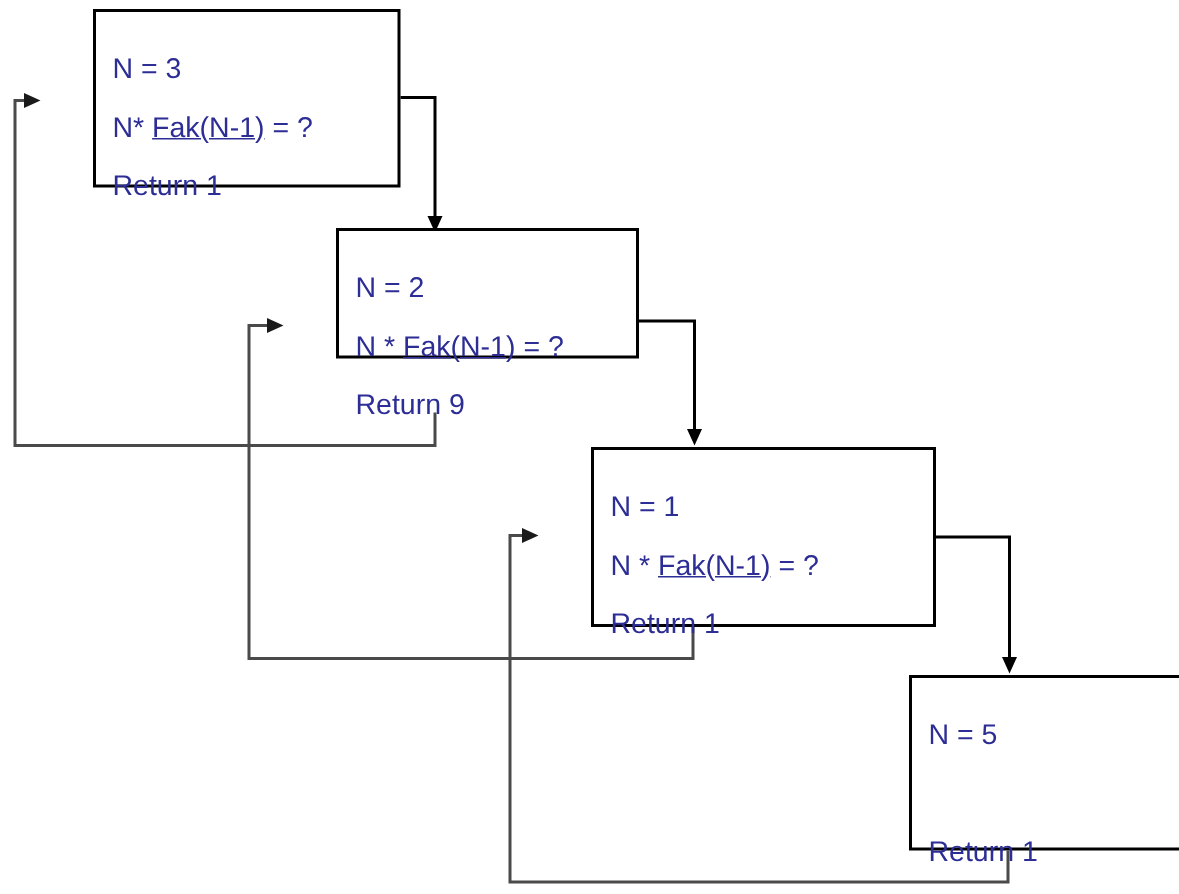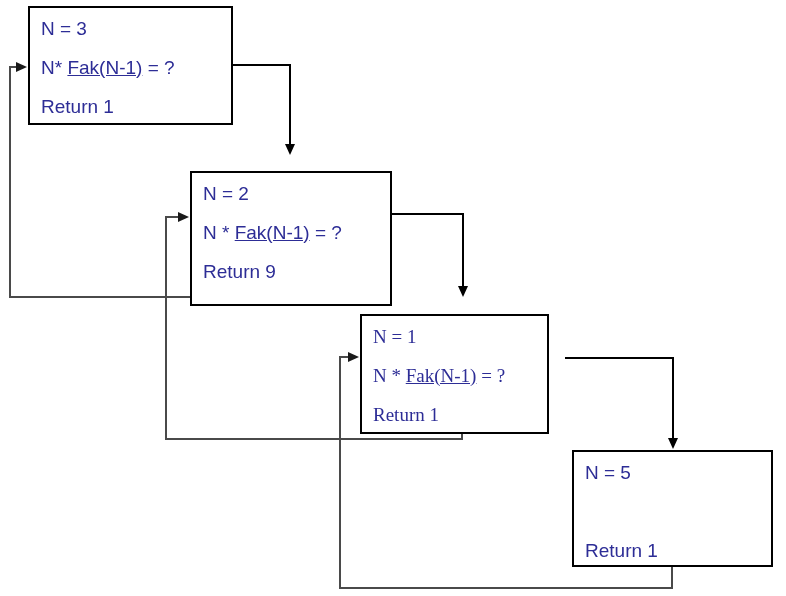--- a/index.html
+++ b/index.html
@@ -20,37 +20,38 @@
     left: 0;
     top: 0;
     width: 786px;
     height: 596px;
   }
   .frame-box {
     position: absolute;
     box-sizing: border-box;
     border: 2px solid #000000;
     background: #ffffff;
-    padding: 1px 0 0 11px;
+    padding: 19px 0 0 11px;
+    margin-left: 34px;
   }
   .frame-line {
     height: 39px;
     display: flex;
     align-items: center;
     font-size: 19px;
     color: #2D2D96;
     white-space: pre;
   }
   .frame-line .ul {
     text-decoration: underline;
   }
   
   #frame-0 { left: 28px;  top: 6px;   width: 205px; height: 119px; }
-  #frame-1 { left: 190px; top: 171px; width: 202px; height: 135px; }
-  #frame-2 { left: 360px; top: 314px; width: 189px; height: 120px; font-family: Liberation Serif, serif; }
+  #frame-1 { left: 190px; top: 152px; width: 202px; height: 87px; }
+  #frame-2 { left: 360px; top: 298px; width: 230px; height: 120px; }
   #frame-3 { left: 572px; top: 450px; width: 201px; height: 117px; }
 </style>
 </head>
 <body>
 
 <div class="canvas">
 
   <svg class="connector-layer" width="786" height="596" viewBox="0 0 786 596" xmlns="http://www.w3.org/2000/svg">
 
     <polyline points="233,65 290,65 290,146" fill="none" stroke="#000000" stroke-width="2"></polyline>

